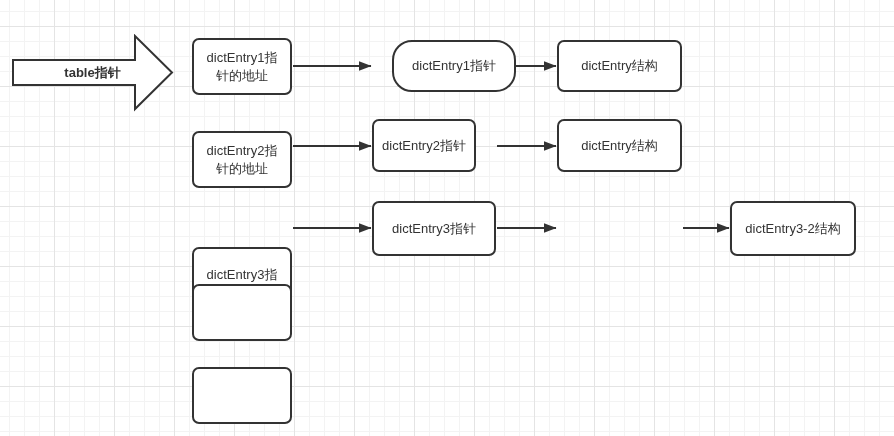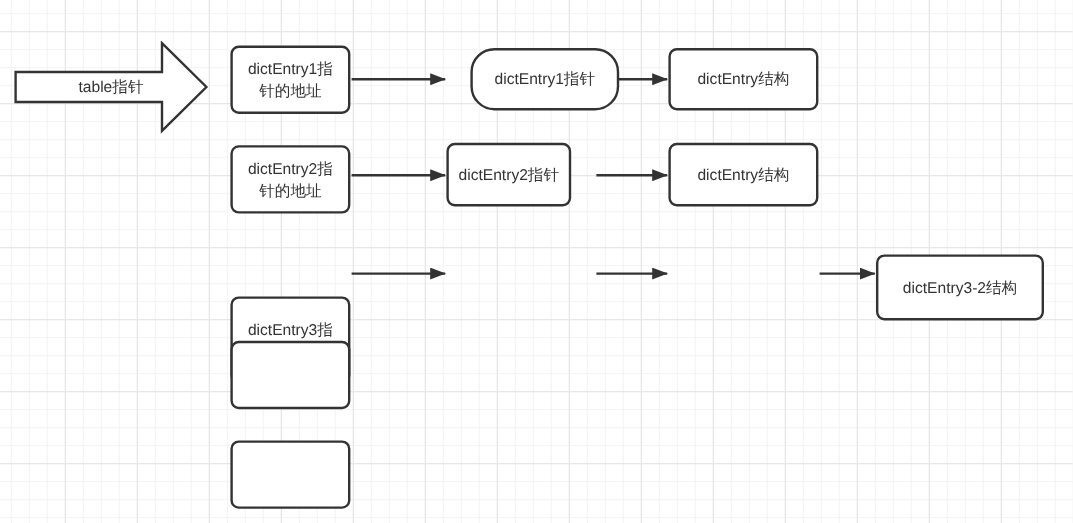--- a/index.html
+++ b/index.html
@@ -57,20 +57,21 @@
     position: absolute;
     left: 13px;
     top: 60px;
     width: 159px;
     height: 25px;
     display: flex;
     align-items: center;
     justify-content: center;
     font-size: 13px;
     color: #333333;
+    font-weight: bold;
   }
 </style>
 </head>
 <body>
 
 <div class="canvas">
 
   <svg class="edges" width="894" height="436" viewBox="0 0 894 436" xmlns="http://www.w3.org/2000/svg">
     <defs>
       <marker id="arrow" markerUnits="userSpaceOnUse" markerWidth="13" markerHeight="10" refX="12.5" refY="5" orient="auto">
@@ -95,35 +96,38 @@
     <span class="label">dictEntry1指
 针的地址</span>
   </div>
   <div class="node" style="left:392px; top:40px;  width:124px; height:52px;border-radius:20px;">
     <span class="label">dictEntry1指针</span>
   </div>
   <div class="node" style="left:557px; top:40px;  width:125px; height:52px;">
     <span class="label">dictEntry结构</span>
   </div>
 
-  <div class="node" style="left:192px; top:121px; width:100px; height:57px;">
+  <div class="node" style="left:192px; top:131px; width:100px; height:57px;">
     <span class="label">dictEntry2指
 针的地址</span>
   </div>
   <div class="node" style="left:372px; top:119px; width:104px; height:53px;">
     <span class="label">dictEntry2指针</span>
   </div>
   <div class="node" style="left:557px; top:119px; width:125px; height:53px;">
     <span class="label">dictEntry结构</span>
   </div>
 
   <div class="node" style="left:192px; top:200px; width:100px; height:73px;margin-top:47px;">
     <span class="label">dictEntry3指
 针的地址</span>
   </div>
-  <div class="node" style="left:730px; top:212px; width:140px; height:55px;">
+  <div class="node" style="left:372px; top:201px; width:124px; height:55px;">
+    <span class="label">dictEntry3指针</span>
+  </div>
+  <div class="node" style="left:730px; top:201px; width:126px; height:55px;">
     <span class="label">dictEntry3-2结构</span>
   </div>
 
   <div class="node" style="left:192px; top:284px; width:100px; height:57px;"></div>
   <div class="node" style="left:192px; top:367px; width:100px; height:57px;"></div>
 
 </div>
 
 </body></html>

